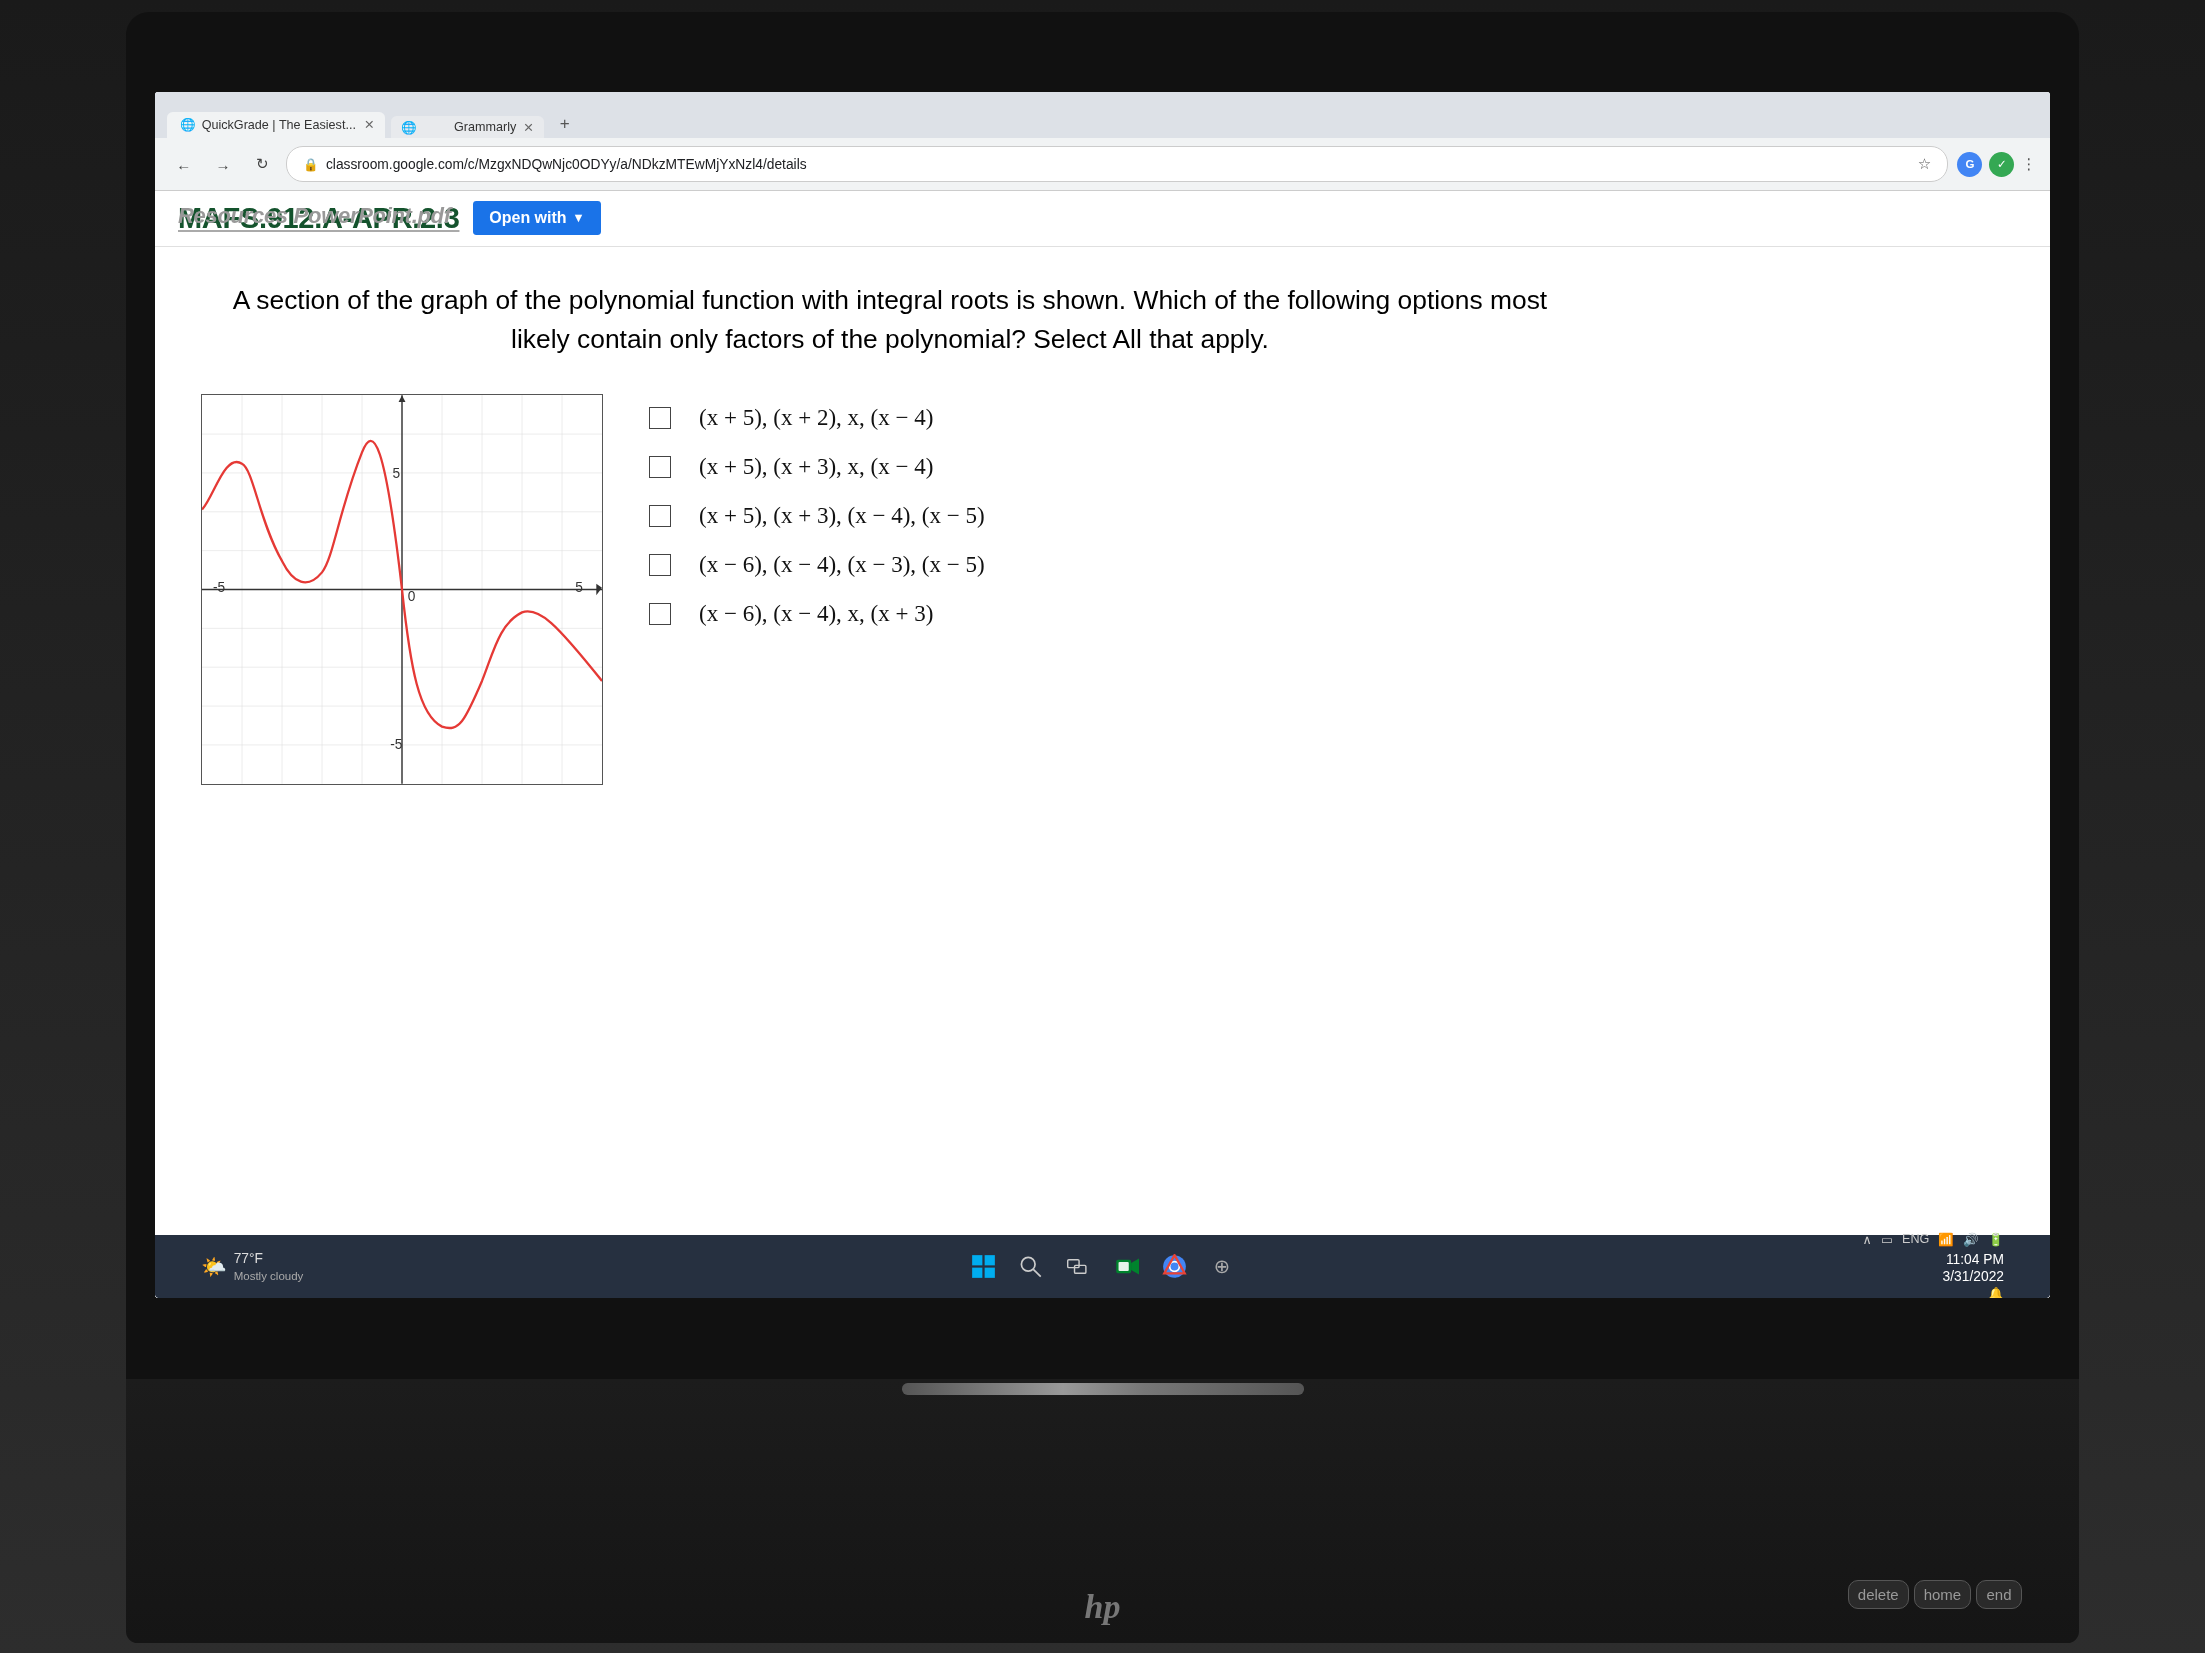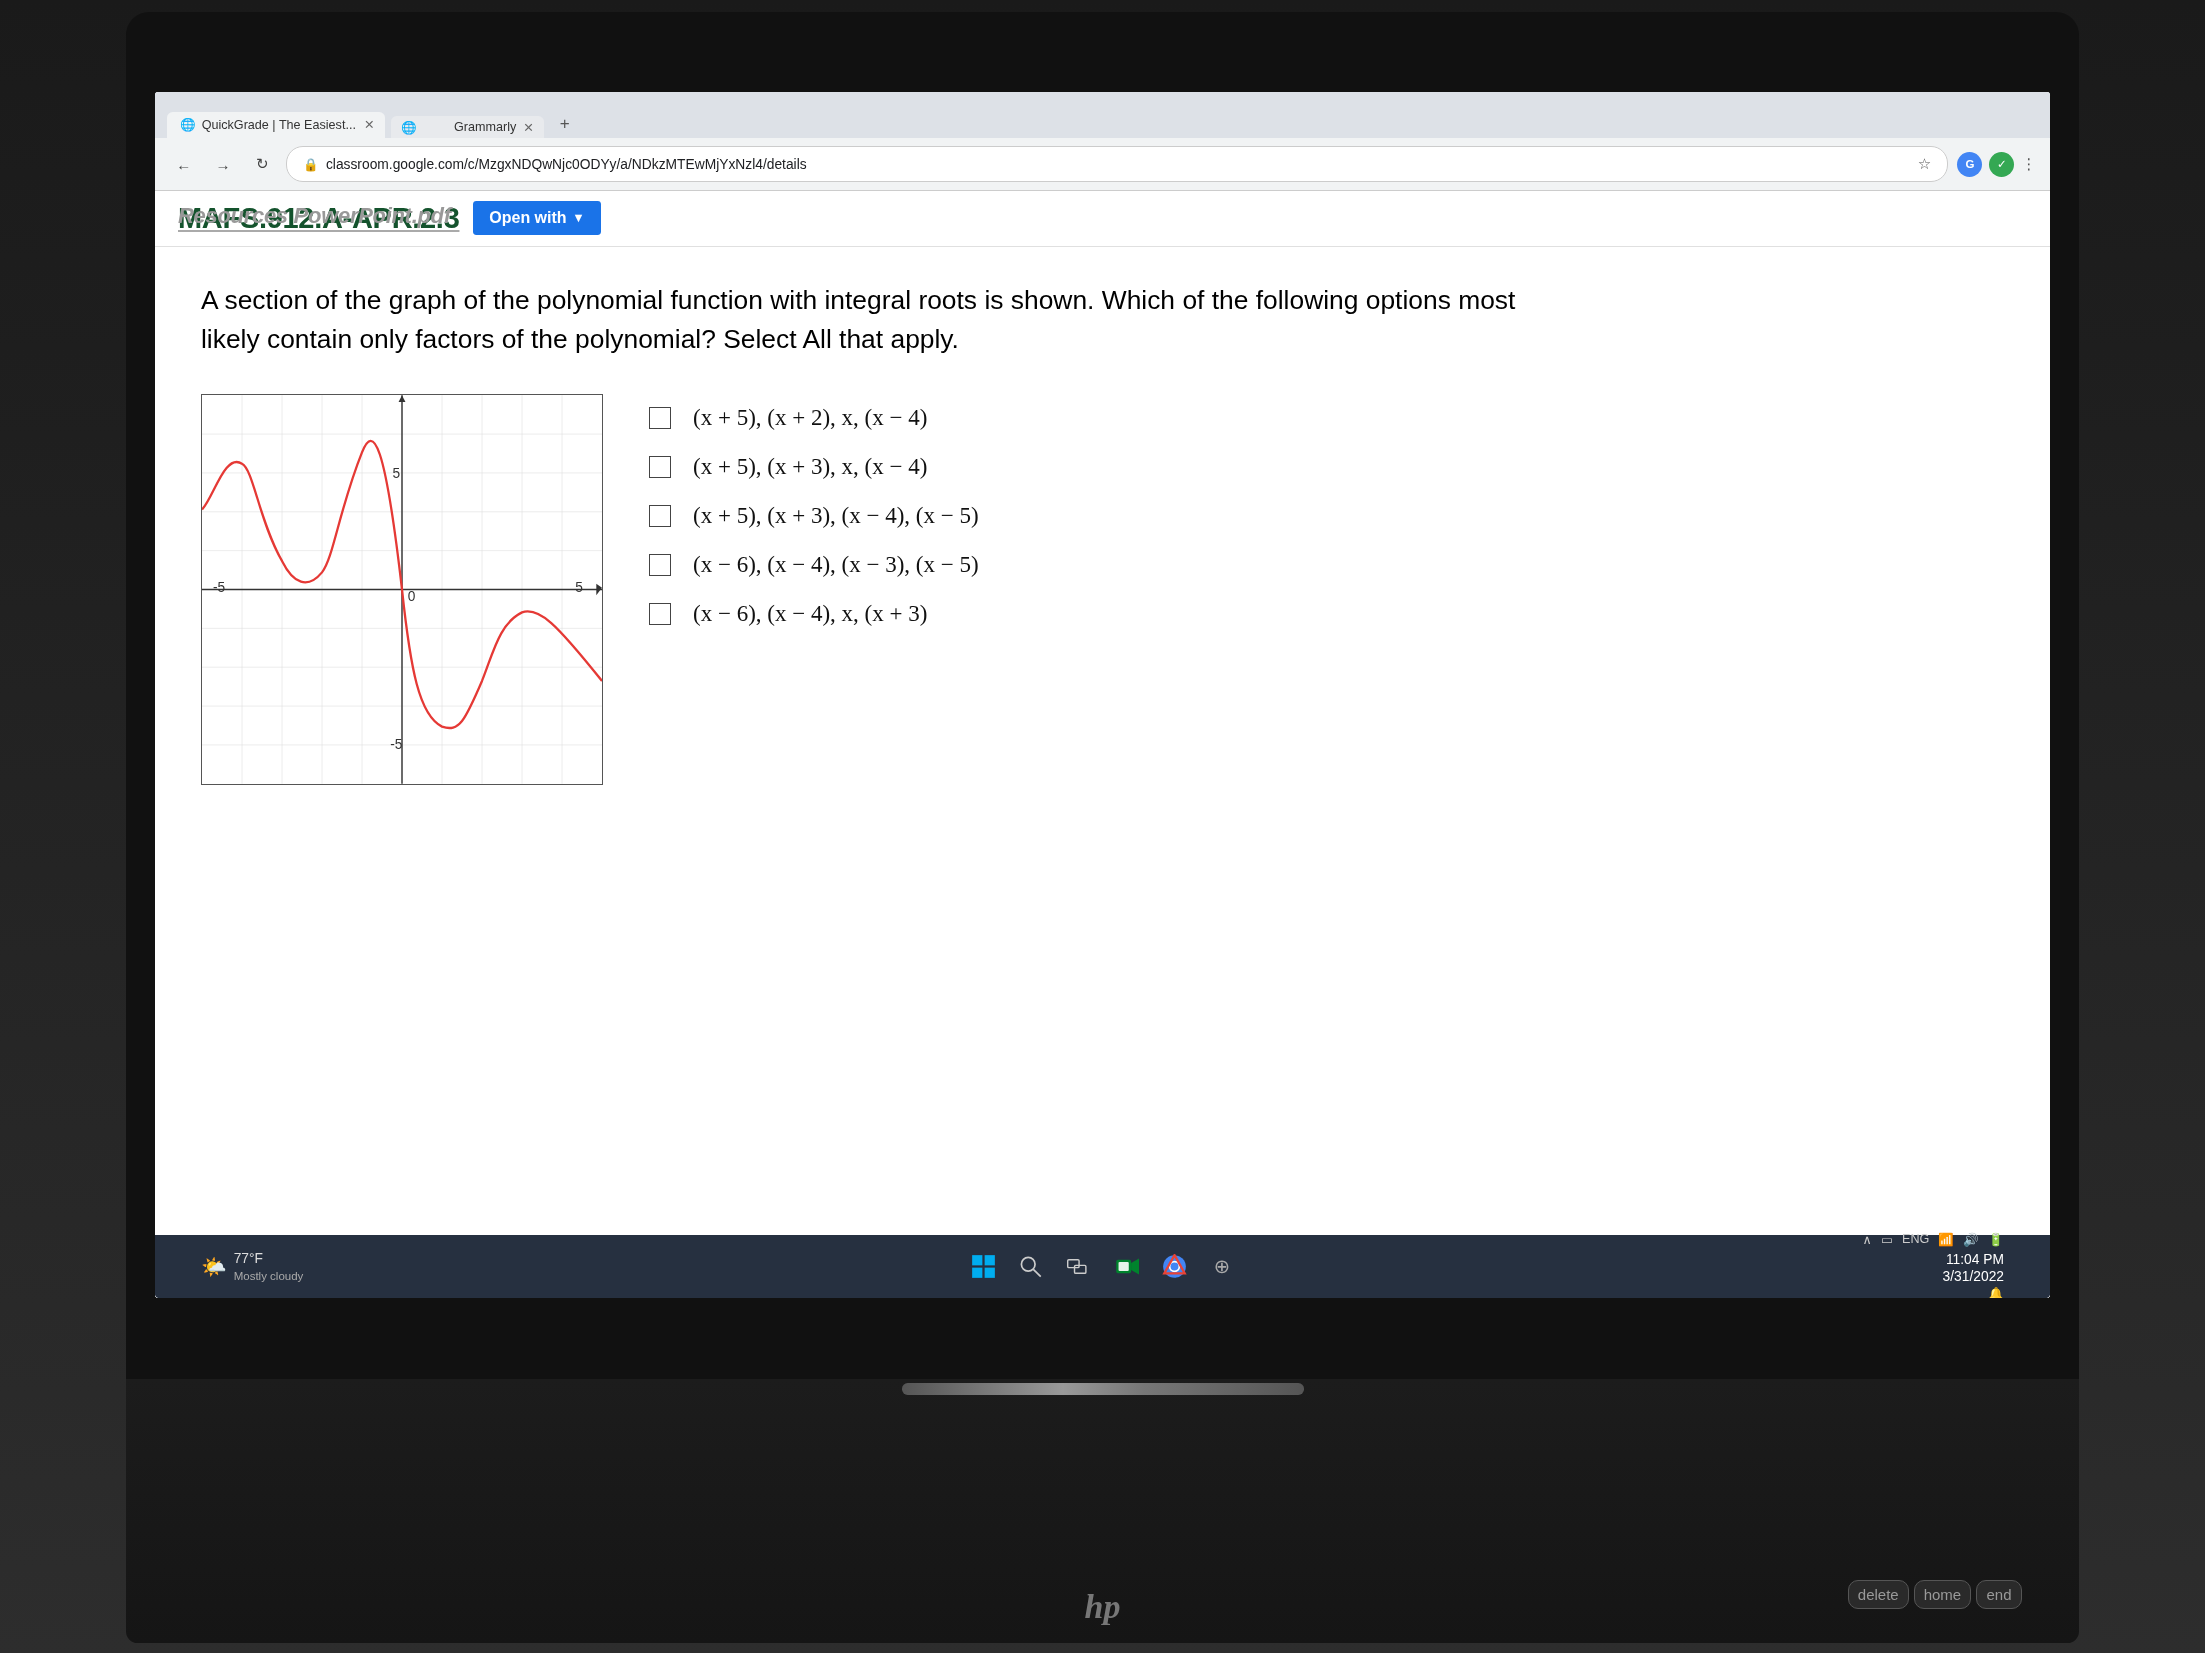--- a/index.html
+++ b/index.html
@@ -175,20 +175,21 @@
 
     .open-with-btn .dropdown-arrow {
       font-size: 12.6px;
     }
 
     
     .question-area {
       padding: 34px 46px;
       flex: 1;
       background: #fff;
+      text-align: center;
     }
 
     .question-text {
       font-size: 26.4px;
       line-height: 1.5;
       color: #000;
       font-weight: normal;
       margin-bottom: 34px;
       max-width: 1378px;
     }
@@ -213,21 +214,21 @@
     .answer-choices {
       display: flex;
       flex-direction: column;
       gap: 23px;
       padding-top: 11.5px;
     }
 
     .answer-choice {
       display: flex;
       align-items: center;
-      gap: 22px;
+      gap: 28px;
       font-size: 23px;
       color: #000;
     }
 
     .checkbox {
       width: 22px;
       height: 22px;
       border: 1.7px solid #444;
       background: #fff;
       flex-shrink: 0;

